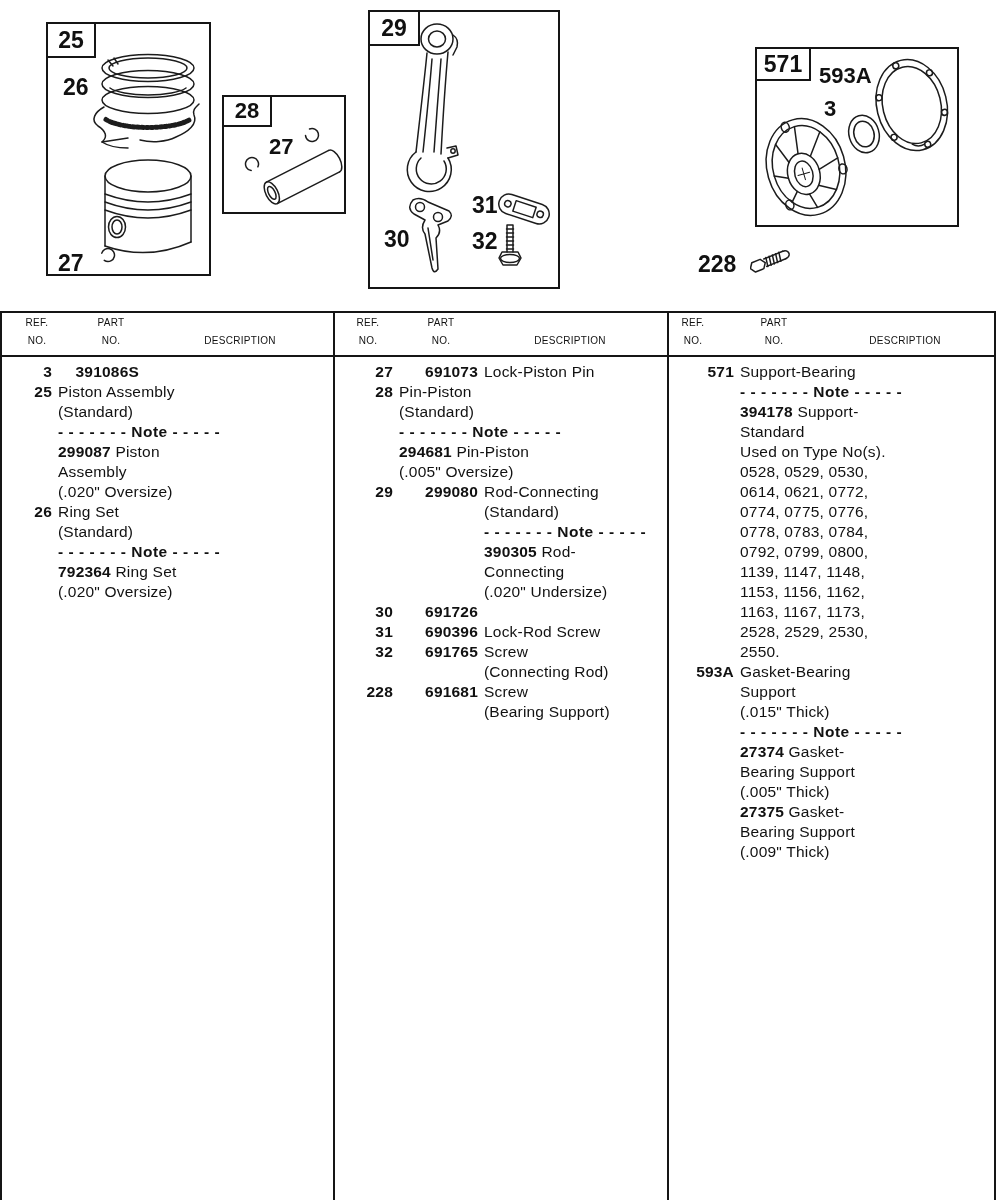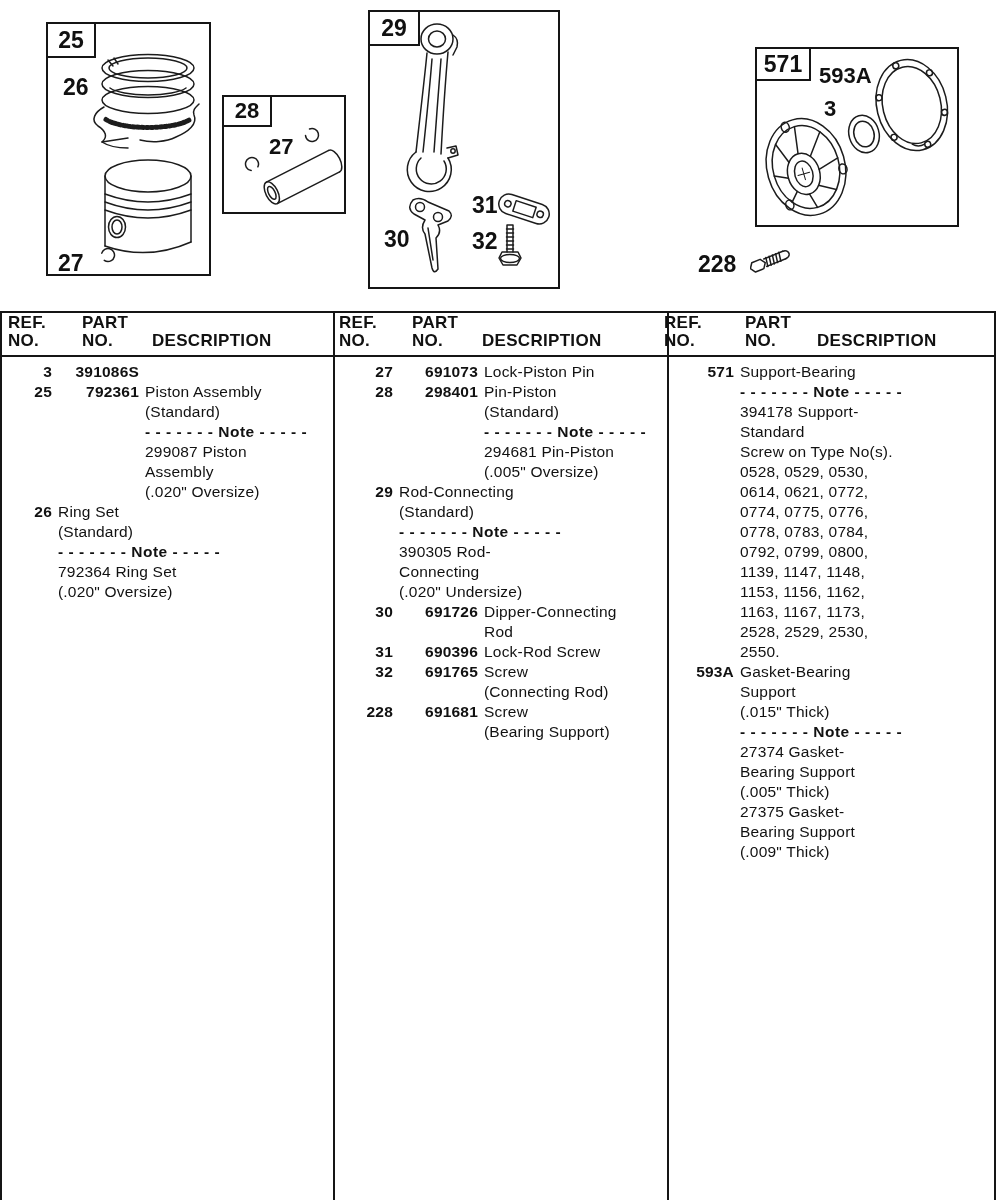--- a/index.html
+++ b/index.html
@@ -10,30 +10,30 @@
   .dbox svg{position:absolute;left:0;top:0;}
   .corner-label{position:absolute;left:-2px;top:-2px;border:2px solid #151515;background:#fff;
         display:flex;align-items:center;justify-content:center;font-weight:bold;font-size:23px;}
   .callout{position:absolute;font-weight:bold;font-size:23px;line-height:1;white-space:nowrap;}
   .stand-callout{position:absolute;font-weight:bold;font-size:23px;line-height:1;}
   .lineart{stroke:#1c1c1c;fill:none;stroke-width:1.5;stroke-linecap:round;stroke-linejoin:round;}
   
   .hline{position:absolute;height:2px;background:#151515;}
   .vline{position:absolute;width:2px;background:#151515;}
   
-  .hcell{position:absolute;font-size:17px;line-height:18px;letter-spacing:.3px;font-weight:bold;}
+  .hcell{position:absolute;text-align:center;font-size:10px;line-height:18px;letter-spacing:.3px;}
   
   .tcol{position:absolute;top:362px;font-size:15.5px;line-height:20px;letter-spacing:.2px;}
   .entry{display:grid;column-gap:6px;}
   .tcol-1 .entry{grid-template-columns:46px 81px 1fr;}
   .tcol-2 .entry{grid-template-columns:52px 79px 1fr;}
   .tcol-3 .entry{grid-template-columns:60px 78px 1fr;}
   .ref,.part{font-weight:bold;text-align:right;white-space:nowrap;}
   .desc .line{white-space:nowrap;}
-  .line b{font-weight:normal;margin-top:48px;}
+  .line b{font-weight:bold;margin-top:48px;}
   .note-sep{font-weight:bold;letter-spacing:.5px;}
 </style>
 </head>
 <body>
 
 <div class="page">
 
   <div class="dbox" style="left:46px;top:22px;width:161px;height:250px">
     <svg width="161" height="250" viewBox="0 0 161 250">
       <g class="lineart">
@@ -201,21 +201,20 @@
   </div>
   <div class="hcell" style="left:817px;top:332px;width:176px">DESCRIPTION</div>
 
   <div class="tcol tcol-1" style="left:6px;width:324px">
       <div class="entry">
         <div class="ref">3</div>
         <div class="part">391086S</div>
       </div>
       <div class="entry">
         <div class="ref">25</div>
-        <div class="part">792361</div>
         <div class="desc">
           <div class="line">Piston Assembly</div>
           <div class="line">(Standard)</div>
           <div class="line note-sep">- - - - - - - Note - - - - -</div>
           <div class="line"><b>299087 </b>Piston</div>
           <div class="line">Assembly</div>
           <div class="line">(.020" Oversize)</div>
         </div>
       </div>
       <div class="entry">
@@ -232,47 +231,43 @@
   <div class="tcol tcol-2" style="left:341px;width:322px">
       <div class="entry">
         <div class="ref">27</div>
         <div class="part">691073</div>
         <div class="desc">
           <div class="line">Lock-Piston Pin</div>
         </div>
       </div>
       <div class="entry">
         <div class="ref">28</div>
-        <div class="part">298401</div>
         <div class="desc">
           <div class="line">Pin-Piston</div>
           <div class="line">(Standard)</div>
           <div class="line note-sep">- - - - - - - Note - - - - -</div>
           <div class="line"><b>294681 </b>Pin-Piston</div>
           <div class="line">(.005" Oversize)</div>
         </div>
       </div>
       <div class="entry">
         <div class="ref">29</div>
+        <div class="part">299080</div>
         <div class="desc">
           <div class="line">Rod-Connecting</div>
           <div class="line">(Standard)</div>
           <div class="line note-sep">- - - - - - - Note - - - - -</div>
           <div class="line"><b>390305 </b>Rod-</div>
           <div class="line">Connecting</div>
           <div class="line">(.020" Undersize)</div>
         </div>
       </div>
       <div class="entry">
         <div class="ref">30</div>
         <div class="part">691726</div>
-        <div class="desc">
-          <div class="line">Dipper-Connecting</div>
-          <div class="line">Rod</div>
-        </div>
       </div>
       <div class="entry">
         <div class="ref">31</div>
         <div class="part">690396</div>
         <div class="desc">
           <div class="line">Lock-Rod Screw</div>
         </div>
       </div>
       <div class="entry">
         <div class="ref">32</div>
@@ -292,21 +287,21 @@
       </div>
     </div>
   <div class="tcol tcol-3" style="left:674px;width:318px">
       <div class="entry">
         <div class="ref">571</div>
         <div class="desc">
           <div class="line">Support-Bearing</div>
           <div class="line note-sep">- - - - - - - Note - - - - -</div>
           <div class="line"><b>394178 </b>Support-</div>
           <div class="line">Standard</div>
-          <div class="line">Screw on Type No(s).</div>
+          <div class="line">Used on Type No(s).</div>
           <div class="line">0528, 0529, 0530,</div>
           <div class="line">0614, 0621, 0772,</div>
           <div class="line">0774, 0775, 0776,</div>
           <div class="line">0778, 0783, 0784,</div>
           <div class="line">0792, 0799, 0800,</div>
           <div class="line">1139, 1147, 1148,</div>
           <div class="line">1153, 1156, 1162,</div>
           <div class="line">1163, 1167, 1173,</div>
           <div class="line">2528, 2529, 2530,</div>
           <div class="line">2550.</div>

